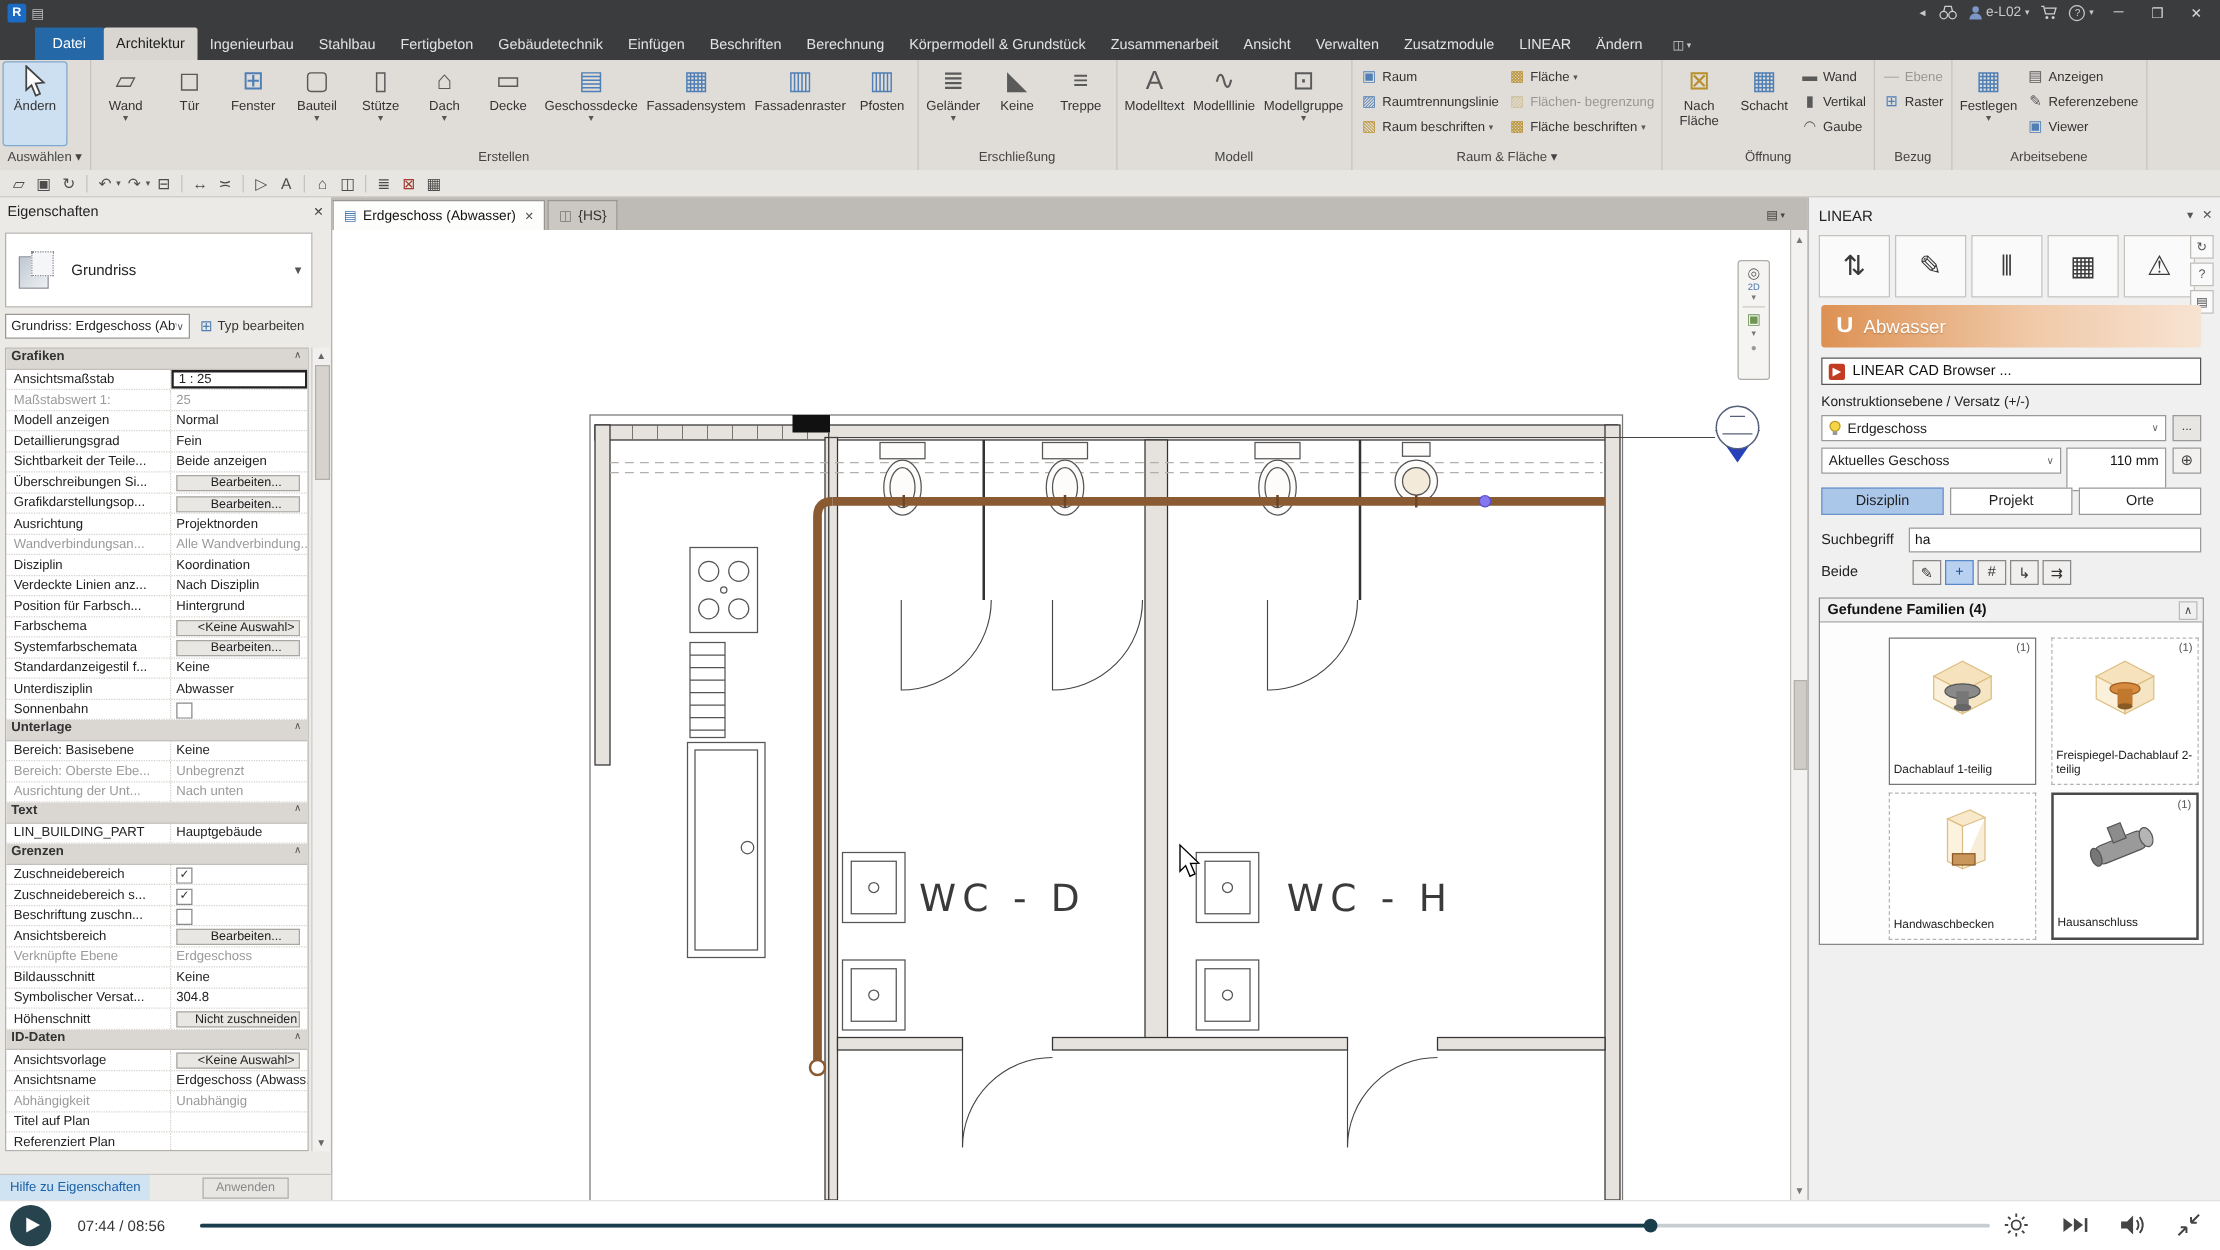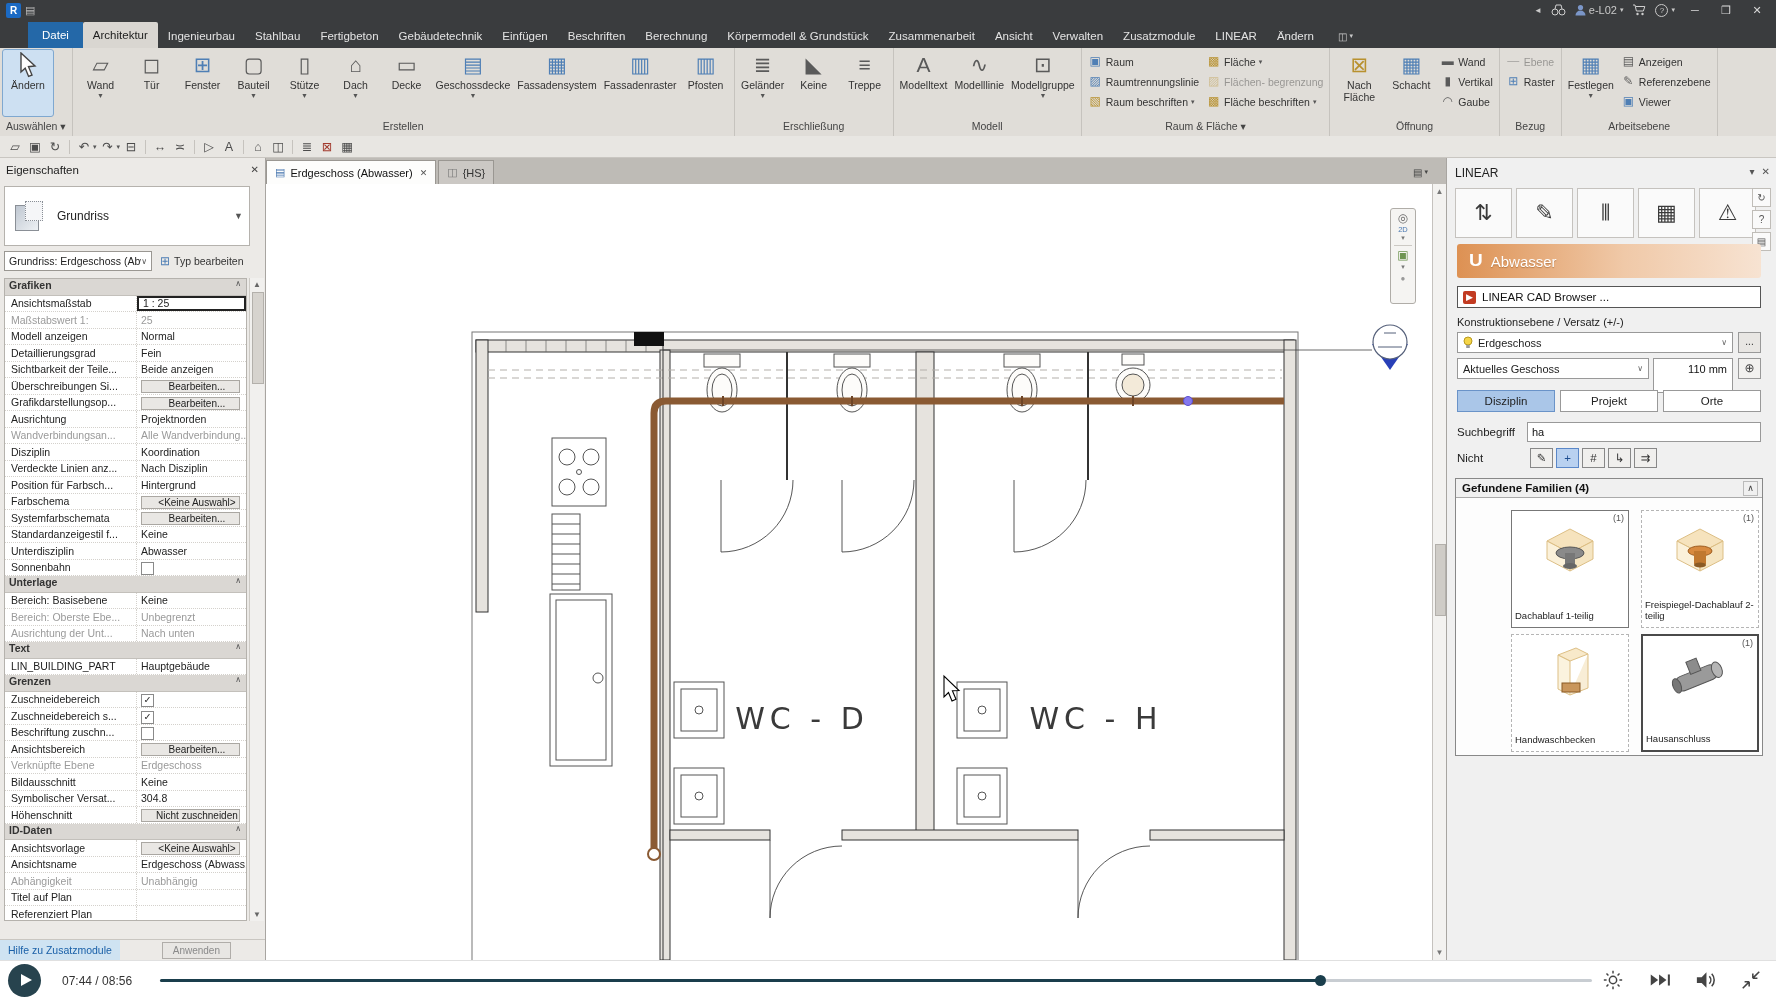--- a/index.html
+++ b/index.html
@@ -664,21 +664,21 @@
         <div class="plab">Referenziert Plan</div>
         <div class="pval"></div>
       </div>
     </div>
   <div id="props-scroll">
     <div class="sar" style="top:2px;">▲</div>
     <div class="thumb"></div>
     <div class="sar" style="bottom:2px;">▼</div>
   </div>
   <div id="props-help">
-    <span id="help-link">Hilfe zu Zusatzmodule</span>
+    <span id="help-link">Hilfe zu Eigenschaften</span>
     <span id="apply-btn">Anwenden</span>
   </div>
 </div>
 
 <div id="canvas">
   <div id="viewtabs">
     <div class="vtab active">
       <span class="vic">▤</span>
       <span>Erdgeschoss (Abwasser)</span>
       <span class="vx">✕</span>
@@ -869,21 +869,21 @@
     </div>
 
   <div id="lin-search-row">
     <span class="lbl">Suchbegriff</span>
     <div id="lin-search">
         <span>ha</span>
       </div>
   </div>
 
   <div id="lin-mode-row">
-    <span class="lbl">Nicht</span>
+    <span class="lbl">Beide</span>
   <div class="mode-btn">✎</div>
       <div class="mode-btn active">+</div>
       <div class="mode-btn">#</div>
       <div class="mode-btn">↳</div>
       <div class="mode-btn">⇉</div>
     </div>
 
   <div id="lin-found">
     <div id="lf-head">
       <span>Gefundene Familien (4)</span>

